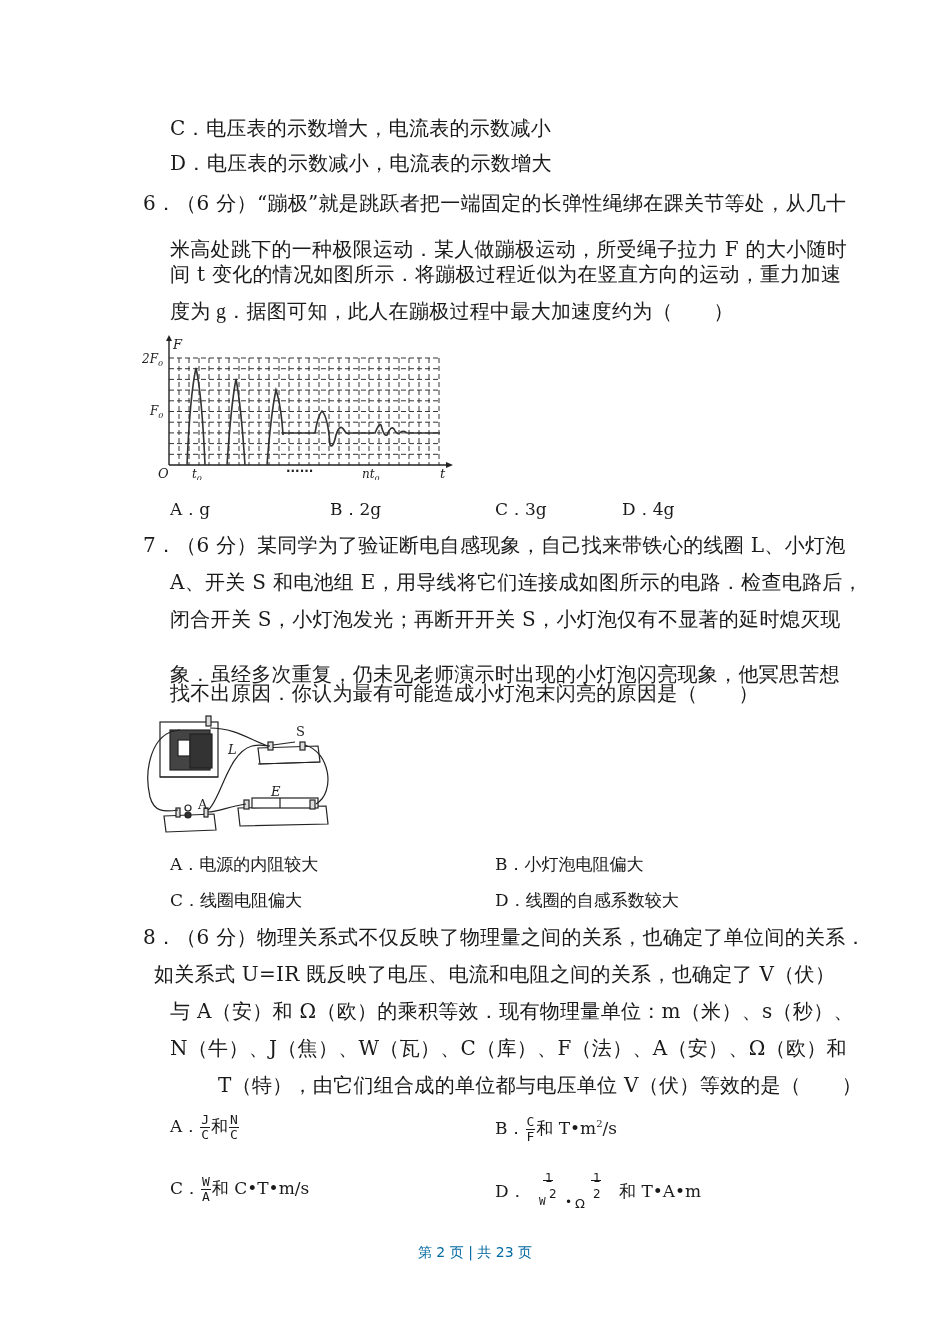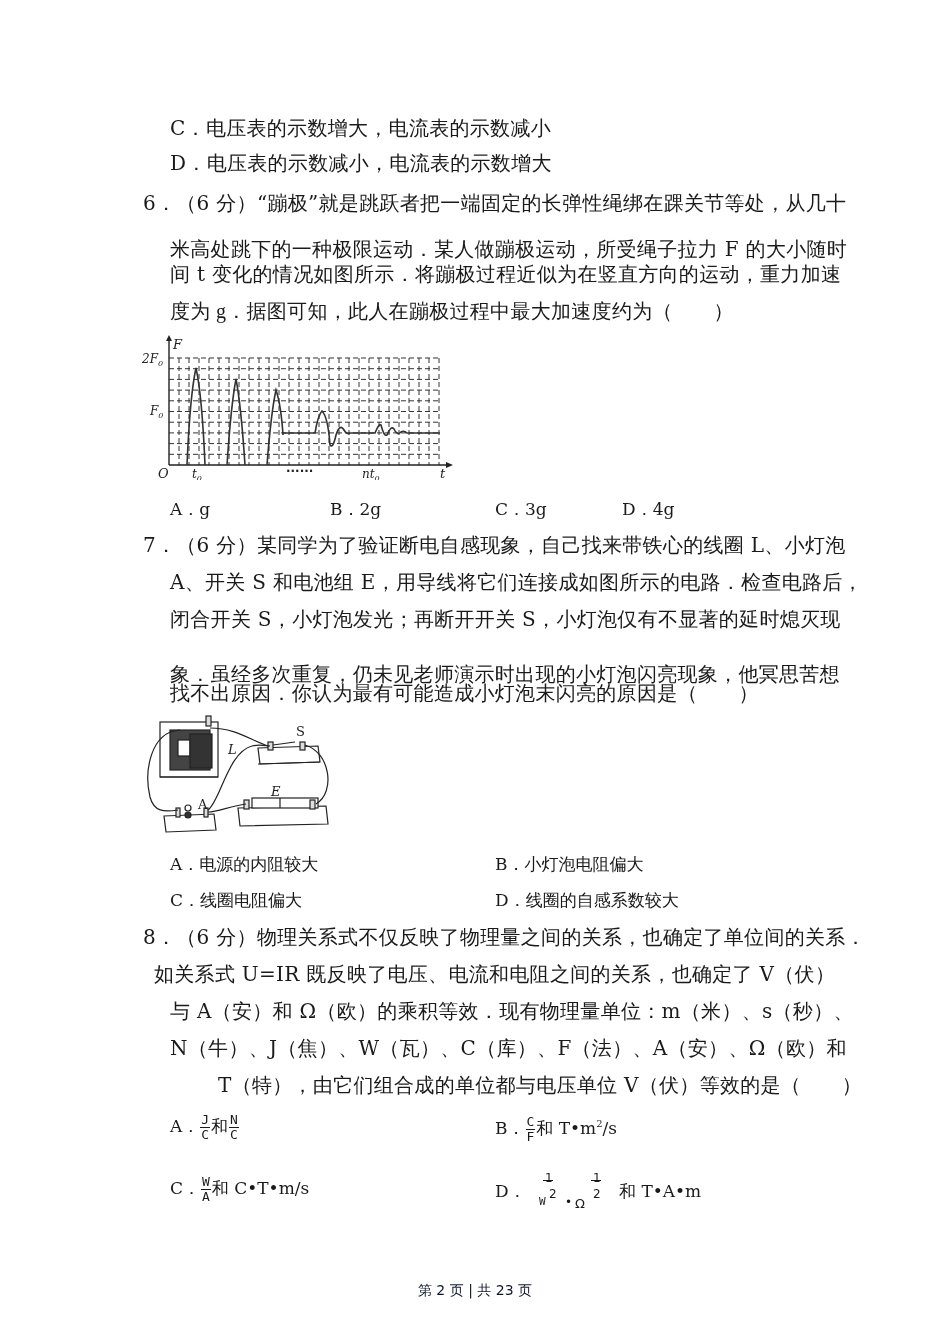--- a/index.html
+++ b/index.html
@@ -3,21 +3,21 @@
 <meta charset="utf-8">
 <style>
   html, body { margin:0; padding:0; background:#ffffff; }
   body { width:950px; height:1344px; position:relative; overflow:hidden;
          font-family:"DejaVu Serif","Liberation Serif",serif; color:#1a1a1a; }
   .line { position:absolute; font-size:20px; line-height:22px; white-space:nowrap; letter-spacing:0.3px; }
   .opt { position:absolute; font-size:17px; line-height:22px; white-space:nowrap; }
   .frac { display:inline-block; vertical-align:middle; text-align:center; font-family:"DejaVu Sans Mono","Liberation Mono",monospace; font-size:13px; line-height:14px; margin:0 1px; }
   .frac .num { display:block; border-bottom:1px solid #1a1a1a; padding:0 1px; }
   .frac .den { display:block; padding:0 1px; }
-  .footer { position:absolute; left:0; width:950px; top:1244px; text-align:center; font-size:14px; color:#0f172a; font-family:"DejaVu Sans","Liberation Sans",sans-serif;margin-top:38px; }
+  .footer { position:absolute; left:0; width:950px; top:1244px; text-align:center; font-size:14px; color:#0369a1; font-family:"DejaVu Sans","Liberation Sans",sans-serif; }
   sup { font-size:10px; }
   .d-special { position:relative; display:inline-block; width:88px; height:34px; vertical-align:middle; font-family:"DejaVu Sans","Liberation Sans",sans-serif; }
   .d-special span { position:absolute; font-size:12px; }
 </style>
 </head>
 <body>
 
 <div class="line" style="left:170px;top:117px;">C．电压表的示数增大，电流表的示数减小</div>
 <div class="line" style="left:170px;top:152px;">D．电压表的示数减小，电流表的示数增大</div>
 

